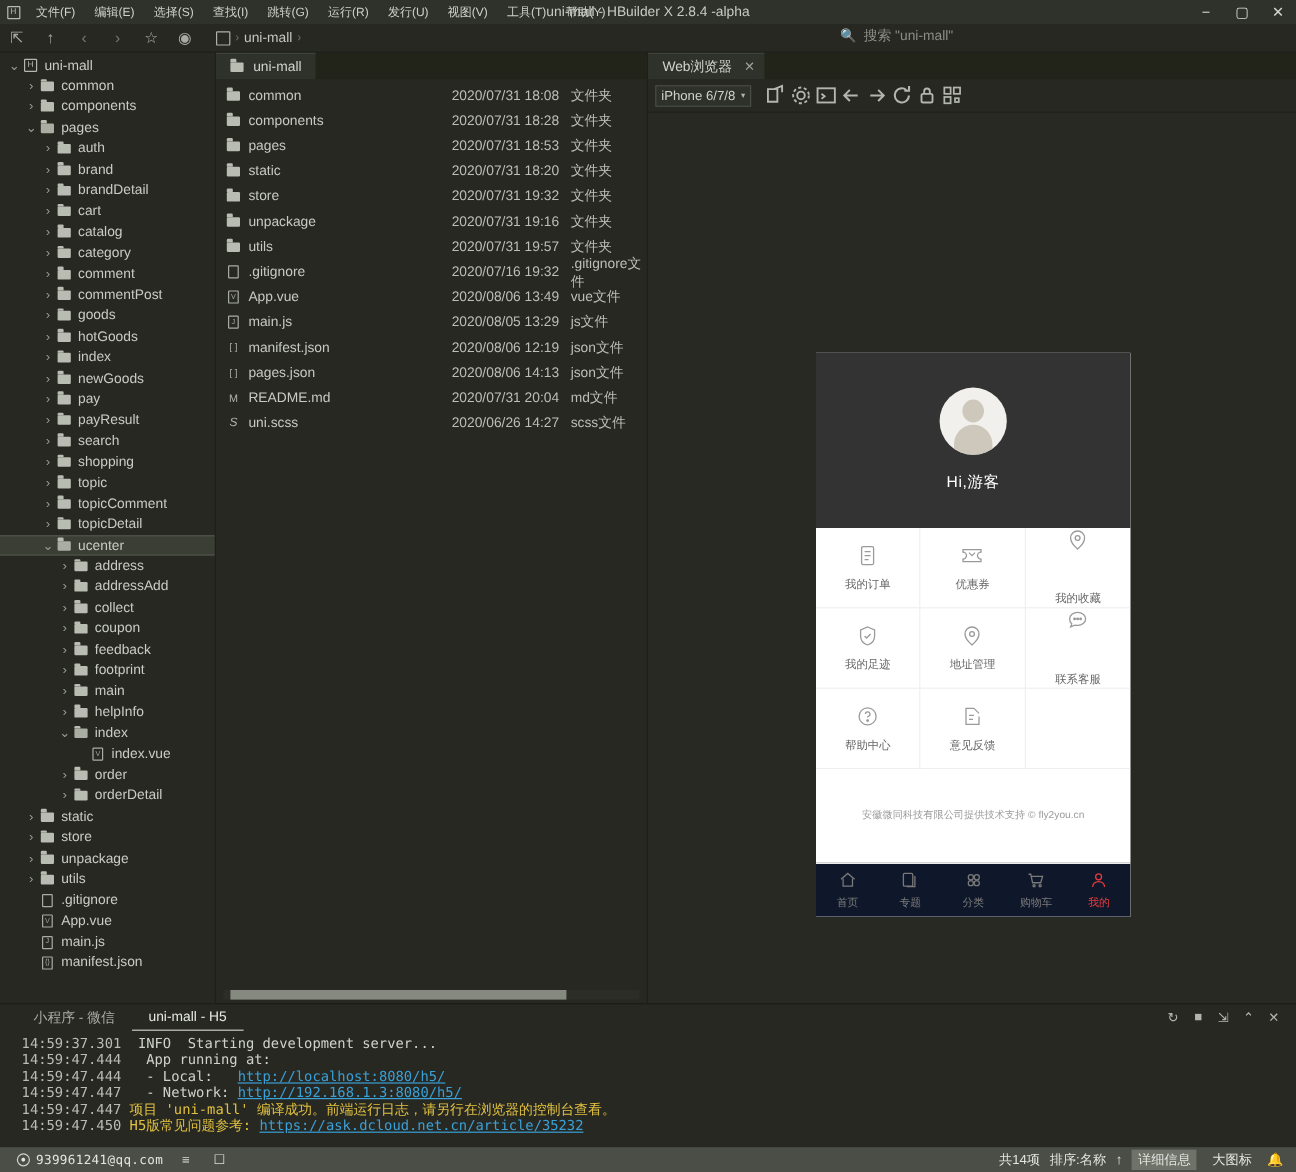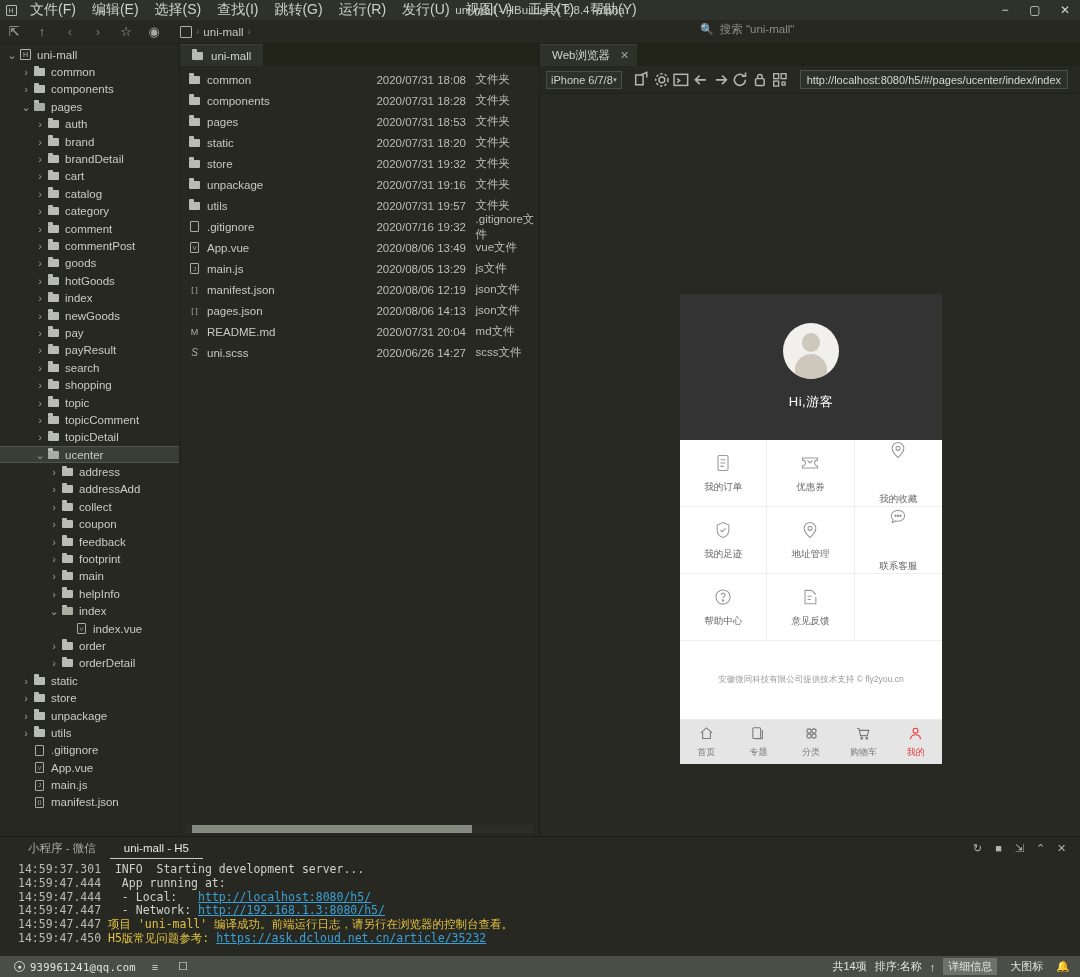--- a/index.html
+++ b/index.html
@@ -21,21 +21,21 @@
   .logo-box {
     width: 22px; height: 20px; display: flex; align-items: center; justify-content: center;
   }
   .logo-glyph {
     width: 11px; height: 11px; border: 1.4px solid #b9bcb4; border-radius: 1px;
     display: flex; align-items: center; justify-content: center;
     font-size: 7px; color: #b9bcb4; line-height: 1;
   }
   .menubar { display: flex; align-items: center; gap: 0px; }
   .menu-item {
-    padding: 2px 8px; font-size: 14px; color: #cfd1cb; cursor: default; white-space: nowrap;
+    padding: 2px 8px; font-size: 10px; color: #cfd1cb; cursor: default; white-space: nowrap;
   }
   .win-title {
     position: absolute; left: 0; right: 0; text-align: center;
     font-size: 11.5px; color: #c8cac4; pointer-events: none;
   }
   .win-ctrls { margin-left: auto; display: flex; height: 20px; z-index: 2; }
   .win-btn {
     width: 30px; height: 20px; display: flex; align-items: center; justify-content: center;
     font-size: 12px; color: #d6d8d2;
   }
@@ -199,21 +199,21 @@
   .ph-cell.blank { border-right: none; }
   .ph-cell:nth-child(3n) { border-right: none; justify-content: space-between; }
   .ph-cell-label { font-size: 9.5px; color: #666666; }
   .ph-ico { width: 20px; height: 20px; color: #9a9a9a; display: flex; align-items: center; justify-content: center; }
   .ph-ico svg { width: 20px; height: 20px; display: block; }
   .ph-footer {
     flex: 1 1 auto; background: #ffffff; display: flex; align-items: center; justify-content: center;
   }
   .ph-copy { font-size: 8.5px; color: #9b9b9b; }
   .ph-tabbar {
-    height: 45px; flex: 0 0 45px; background: #e5e5e5; border-top: 1px solid #ececec;
+    height: 45px; flex: 0 0 45px; background: #0f172a; border-top: 1px solid #ececec;
     display: flex;
   }
   .ph-tab {
     flex: 1 1 0; display: flex; flex-direction: column; align-items: center; justify-content: center; gap: 4px;
     font-size: 9px; color: #7a7a7a;
   }
   .ph-tab.active { color: #e93b3d; }
   .ph-tab svg { width: 17px; height: 17px; display: block; }
 
   
@@ -823,23 +823,20 @@
             </svg>
         </div>
         <div class="w-ico">
           <svg viewBox="0 0 16 16" fill="none" stroke="currentColor" stroke-width="1.1">
               <rect x="3" y="3" width="4" height="4"></rect>
               <rect x="9" y="3" width="4" height="4"></rect>
               <rect x="3" y="9" width="4" height="4"></rect>
               <rect x="9.8" y="9.8" width="2.4" height="2.4"></rect>
             </svg>
         </div>
-        <div class="url-bar">
-          <span>http://localhost:8080/h5/#/pages/ucenter/index/index</span>
-        </div>
       </div>
 
       <div class="web-view">
 
         <div class="phone">
           <div class="ph-header">
             <div class="ph-avatar"></div>
             <div class="ph-greet">Hi,游客</div>
           </div>
           <div class="ph-grid" id="phone-grid">

